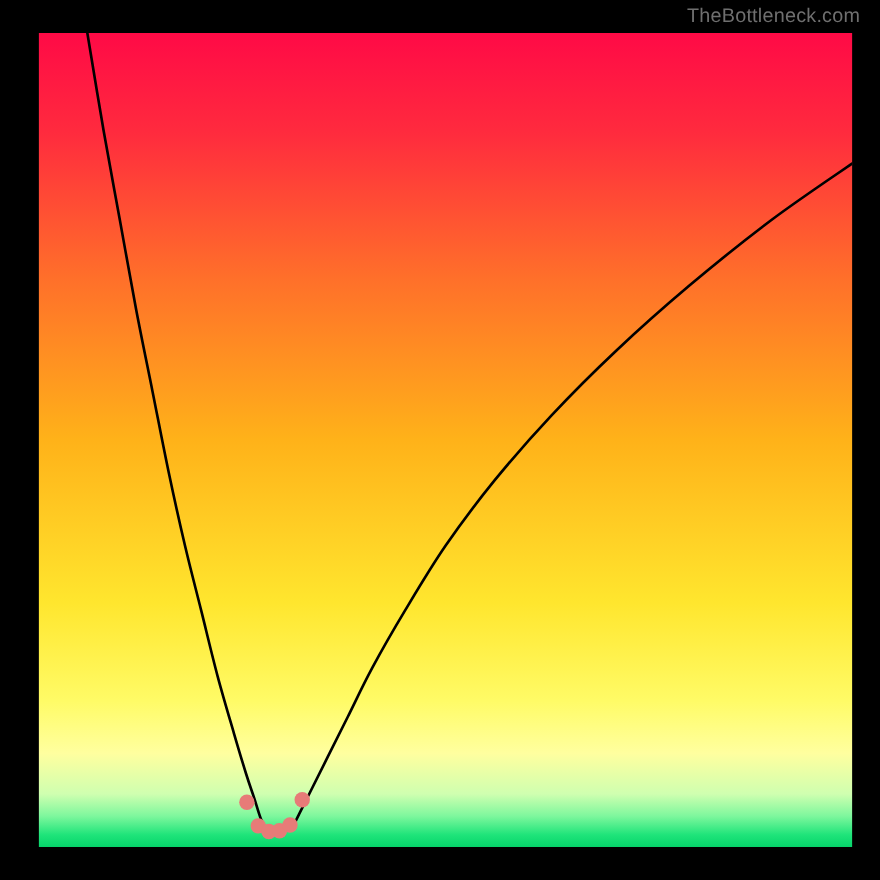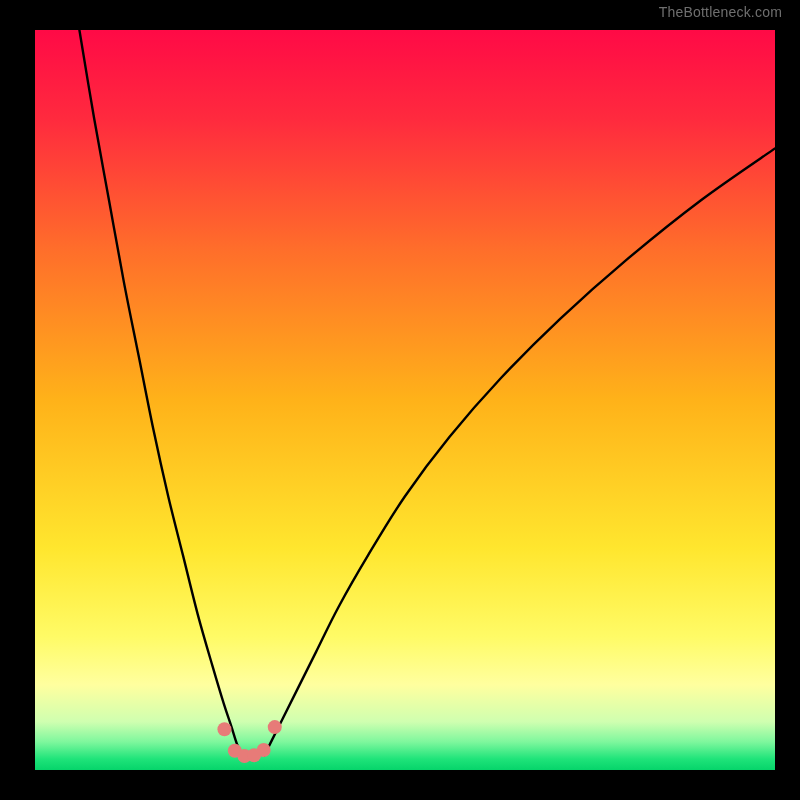--- a/index.html
+++ b/index.html
@@ -34,21 +34,21 @@
     position: absolute;
     left: 0; top: 0;
     width: 740px;
     height: 740px;
   }
   .watermark {
     position: absolute;
     top: 4px;
     right: 18px;
     font-family: Arial, Helvetica, sans-serif;
-    font-size: 14px;
+    font-size: 18px;
     color: #6f6f6f;
     letter-spacing: 0.2px;
   }
 </style>
 </head>
 <body>
 
 <div class="frame">
 
   <div class="plot">

